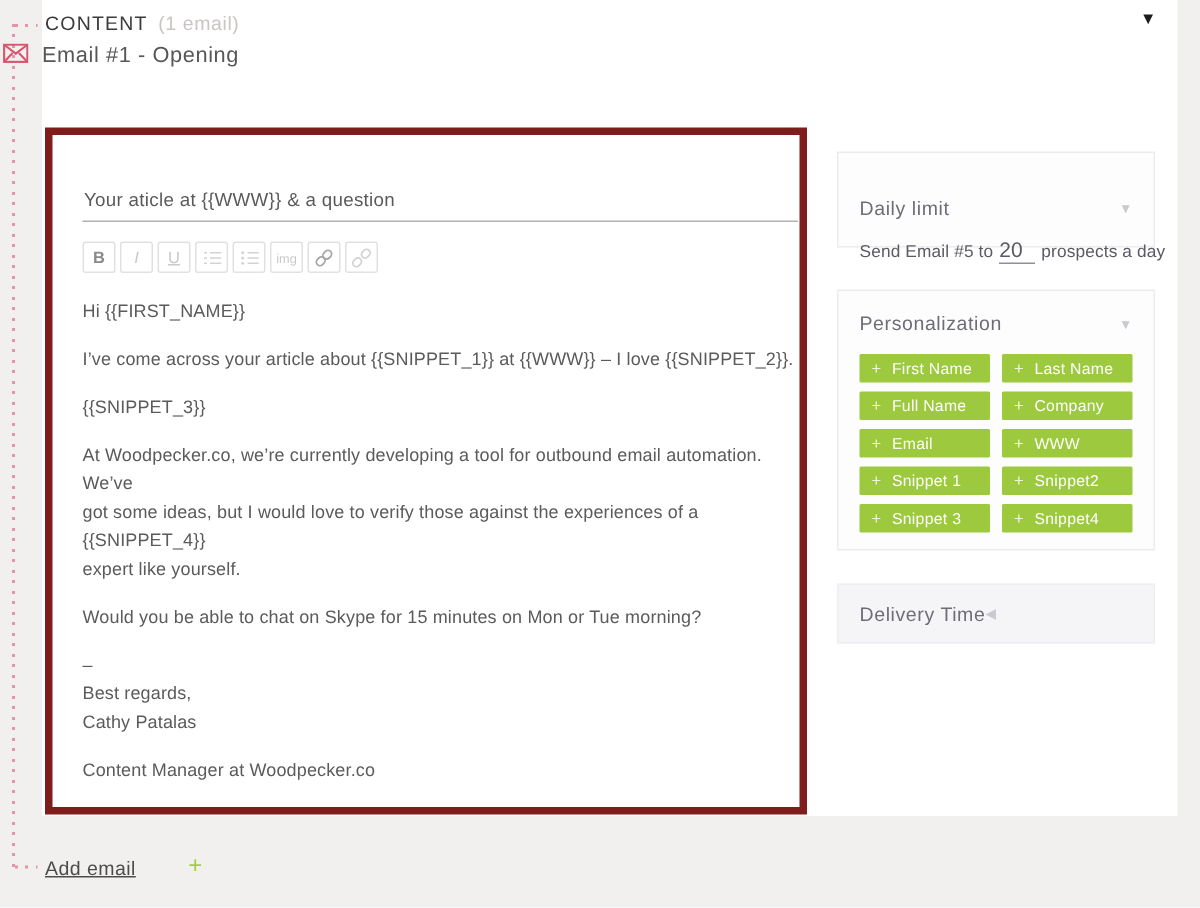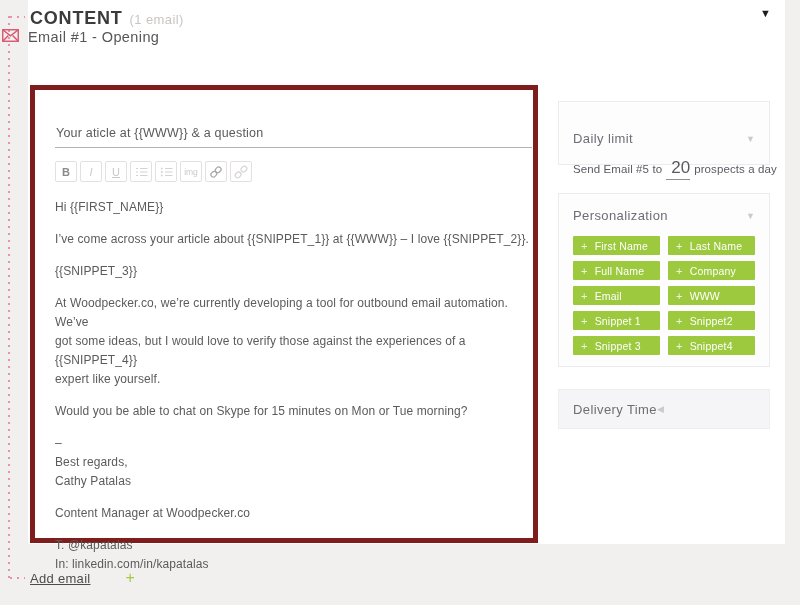--- a/index.html
+++ b/index.html
@@ -16,21 +16,21 @@
   
   .dot-v { position:absolute; left:8px; top:16px; width:2px; height:562px;
     background: repeating-linear-gradient(to bottom, #e595a8 0 2px, transparent 2px 7px); }
   .dot-h { position:absolute; height:2px; width:15px;
     background: repeating-linear-gradient(to right, #e595a8 0 2px, transparent 2px 7px); }
   .dot-h.top { left:10px; top:16px; }
   .dot-h.bottom { left:10px; top:577px; }
 
   
   .section-header { position:absolute; left:30px; top:8px; display:flex; align-items:baseline; }
-  .section-title { font-size:18px; font-weight:bold; letter-spacing:0.8px; color:#3b3b3b;text-align:right; }
+  .section-title { font-size:13px; font-weight:normal; letter-spacing:0.8px; color:#3b3b3b;text-align:right; }
   .section-count { font-size:13px; color:#c9c5c2; margin-left:7px; letter-spacing:0.4px; }
   .section-collapse { position:absolute; left:760px; top:7px; font-size:11px; color:#1c1c1c; cursor:pointer; }
 
   
   .email-title-row { position:absolute; left:2px; top:29px; display:flex; }
   .email-title-row svg { flex:0 0 auto; }
   .email-title { font-size:14.5px; color:#575757; margin-left:9px; letter-spacing:0.4px; }
 
   
   .editor-panel { position:absolute; left:30px; top:85px; width:508px; height:458px;
@@ -50,22 +50,22 @@
   .email-body { margin-top:16px; width:482px; font-size:12px; line-height:19px; color:#5b5b5b; letter-spacing:0.1px; }
   .email-body p { margin:0 0 13px 0; white-space:pre-line; }
 
   
   .panel { position:absolute; left:558px; width:212px; background:#fdfdfe; border:1px solid #ececef; }
   .panel-header { display:flex; align-items:center; justify-content:space-between; }
   .panel-title { font-size:13px; color:#6d6d76; letter-spacing:0.4px; }
   .panel-caret { font-size:9px; color:#c9c9cf; cursor:pointer; }
   .panel-daily { top:101px; height:64px; padding:29px 14px; }
   .daily-sentence { margin-top:12px; display:flex; align-items:baseline; font-size:11.5px; color:#5a5a63; white-space:nowrap; letter-spacing:0.1px; }
-  .limit-input { width:24px; border:none; border-bottom:1px solid #8f8f98; text-align:right;
-    font-family:"Liberation Sans",sans-serif; font-size:17px; color:#5a5a63; margin:0 4px;
+  .limit-input { width:24px; border:none; border-bottom:1px solid #8f8f98; text-align:left;
+    font-family:"Liberation Sans",sans-serif; font-size:14px; color:#5a5a63; margin:0 4px;
     padding:0 0 1px 0; background:transparent; outline:none; }
   .panel-pers { top:193px; height:174px; padding:14px; }
   .pers-grid { margin-top:13px; display:grid; grid-template-columns:1fr 1fr; gap:6px 8px; }
   .tag-btn { height:19px; background:#9cc93d; border:none; border-radius:1px; color:#ffffff;
     font-family:"Liberation Sans",sans-serif; font-size:10.5px; display:flex; align-items:center;
     padding:0 0 0 8px; cursor:pointer; letter-spacing:0.2px; }
   .tag-plus { opacity:0.85; margin-right:7px; font-size:11px; }
   .panel-delivery { top:389px; height:40px; background:#f5f5f7; border-color:#eeeef1;
     display:flex; align-items:center; justify-content:flex-start; padding:0 14px; }
 
@@ -141,22 +141,20 @@
     <p>I’ve come across your article about {{SNIPPET_1}} at {{WWW}} – I love {{SNIPPET_2}}.</p>
     <p>{{SNIPPET_3}}</p>
     <p>At Woodpecker.co, we’re currently developing a tool for outbound email automation. We’ve
 got some ideas, but I would love to verify those against the experiences of a {{SNIPPET_4}}
 expert like yourself.</p>
     <p>Would you be able to chat on Skype for 15 minutes on Mon or Tue morning?</p>
     <p>–
 Best regards,
 Cathy Patalas</p>
     <p>Content Manager at Woodpecker.co</p>
-    <p>T: @kapatalas
-In: linkedin.com/in/kapatalas</p>
   </div>
 </div>
 
 <div class="panel panel-daily">
   <div class="panel-header">
     <span class="panel-title">Daily limit</span>
     <span class="panel-caret">▼</span>
   </div>
   <div class="daily-sentence">
     <span>Send Email #5 to</span>

